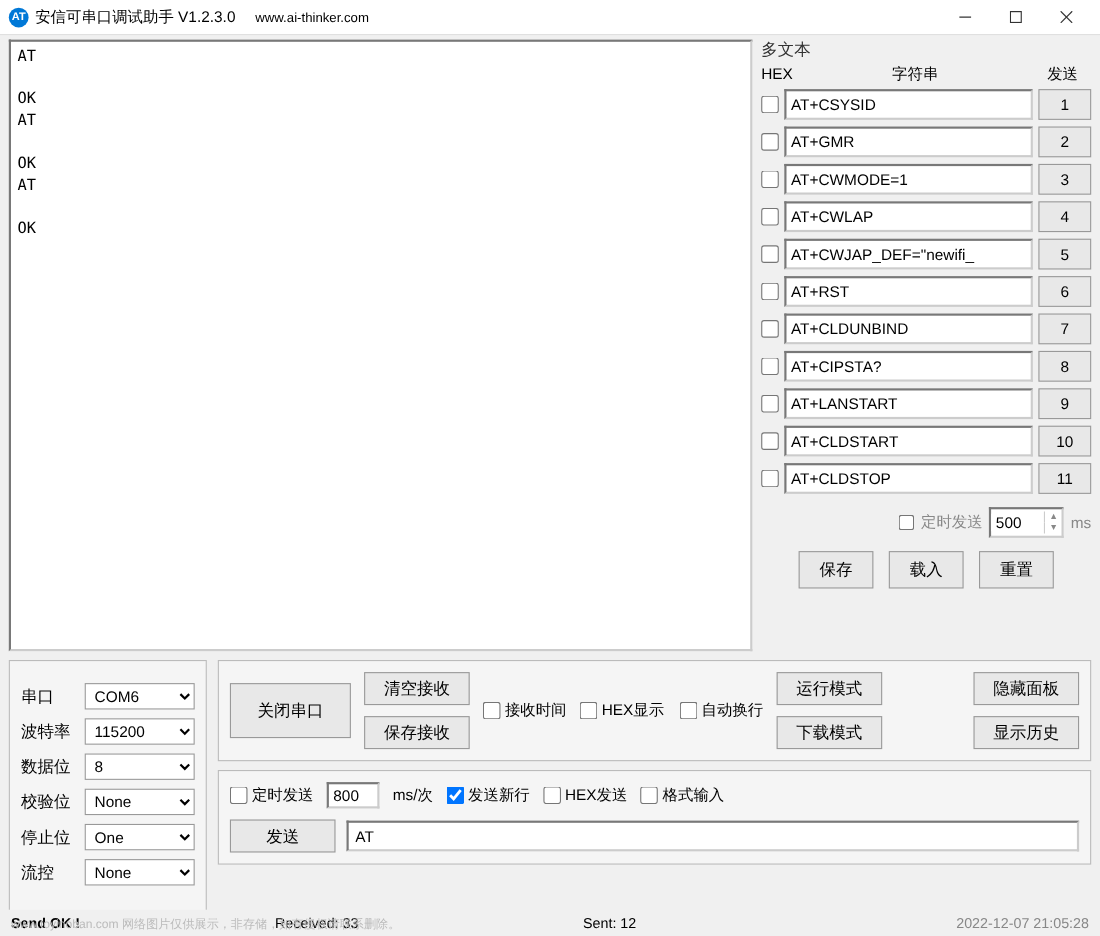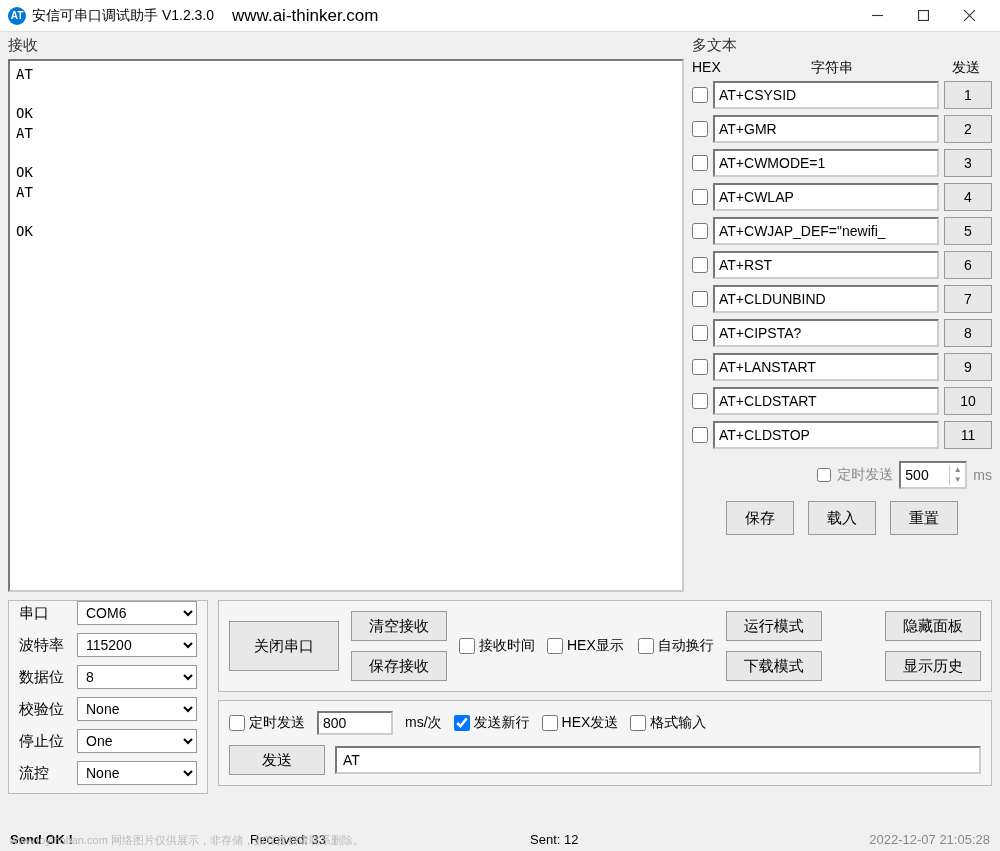--- a/index.html
+++ b/index.html
@@ -1,20 +1,20 @@
 <!DOCTYPE html>
 <html><head>
 <meta charset="utf-8">
 <style>
 * { box-sizing: border-box; margin: 0; padding: 0; }
 body { font-family: "Microsoft YaHei", Arial, sans-serif; font-size: 14px; background: #f0f0f0; width: 1000px; height: 851px; overflow: hidden; }
 .titlebar { height: 32px; background: #fff; display: flex; align-items: center; padding: 0 8px; border-bottom: 1px solid #ddd; }
 .titlebar .icon { width: 18px; height: 18px; background: #0078d7; border-radius: 50%; display: flex; align-items: center; justify-content: center; color: #fff; font-size: 10px; font-weight: bold; margin-right: 6px; }
 .titlebar .title { flex: 0 0 auto; font-size: 14px; }
-.titlebar .url { margin-left: 18px; font-size: 17px; }
+.titlebar .url { margin-left: 18px; font-size: 12px; }
 .titlebar .spacer { flex: 1; }
 .titlebar .winbtn { width: 46px; height: 32px; display: flex; align-items: center; justify-content: center; font-size: 14px; color: #333; }
 .winbtn svg { width: 11px; height: 11px; }
 .content { display: flex; padding: 4px 8px 0 8px; gap: 8px; height: 560px; }
 .left-col { flex: 1; display: flex; flex-direction: column; }
 .section-label { font-size: 15px; color: #333; margin-bottom: 4px; }
 .rx-box { flex: 1; background: #fff; border: 2px inset #ccc; padding: 4px 6px; font-family: "SimSun", monospace; font-size: 14px; line-height: 1.4; white-space: pre; overflow-y: auto; }
 .right-col { width: 300px; display: flex; flex-direction: column; }
 .multi-header { display: flex; font-size: 14px; margin-bottom: 4px; }
 .multi-header .h1 { width: 32px; }
@@ -26,36 +26,36 @@
 .cmd-row .send-btn { width: 48px; height: 28px; border: 1px solid #999; background: #e8e8e8; font-size: 14px; }
 .loop-row { display: flex; align-items: center; justify-content: flex-end; gap: 6px; margin: 6px 0; font-size: 14px; color: #888; }
 .loop-row input[type=checkbox] { width: 14px; height: 14px; }
 .spin { display: flex; align-items: center; border: 2px inset #ccc; background: #fff; height: 28px; }
 .spin input { width: 48px; border: none; padding: 0 4px; font-size: 14px; outline: none; }
 .spin .arrows { display: flex; flex-direction: column; width: 16px; }
 .spin .arrows div { height: 10px; font-size: 8px; text-align: center; line-height: 10px; border-left: 1px solid #ccc; }
 .btn-row { display: flex; justify-content: center; gap: 14px; margin-top: 6px; }
 .btn { height: 34px; padding: 0 18px; border: 1px solid #999; background: #e8e8e8; font-size: 15px; font-family: inherit; }
 .panels { display: flex; gap: 10px; padding: 8px; }
-.serial-panel { border: 1px solid #bbb; background: #f5f5f5; padding: 0 10px; width: 200px; }
+.serial-panel { border: 1px solid #bbb; background: #f5f5f5; padding: 20px 10px; width: 180px; }
 .serial-row { display: flex; align-items: center; margin-bottom: 8px; gap: 8px; }
 .serial-row .lbl { width: 50px; font-size: 15px; }
 .serial-row .combo { flex: 1; height: 24px; border: 1px solid #999; background: #fff; font-size: 14px; padding: 0 4px; font-family: inherit; }
 .mid-panel { flex: 1; }
 .mid-top { border: 1px solid #bbb; background: #f5f5f5; padding: 10px; display: flex; align-items: center; gap: 12px; margin-bottom: 8px; }
 .mid-top .col2 { display: flex; flex-direction: column; gap: 10px; }
 .mid-top .col3 { display: flex; flex-direction: row; gap: 14px; }
 .mid-top .col4 { display: flex; flex-direction: column; gap: 10px; margin-left: auto; }
 .chk-lbl { display: flex; align-items: center; gap: 4px; font-size: 14px; }
 .chk-lbl input { width: 16px; height: 16px; }
 .big-btn { height: 50px; width: 110px; border: 1px solid #999; background: #e8e8e8; font-size: 15px; font-family: inherit; }
 .med-btn { height: 30px; width: 96px; border: 1px solid #999; background: #e8e8e8; font-size: 15px; font-family: inherit; }
 .mid-bot { border: 1px solid #bbb; background: #f5f5f5; padding: 10px; }
 .send-opts { display: flex; align-items: center; gap: 12px; margin-bottom: 10px; }
-.ms-input { width: 76px; height: 24px; border: 2px inset #ccc; padding: 0 4px; font-size: 14px; }
+.ms-input { width: 48px; height: 24px; border: 2px inset #ccc; padding: 0 4px; font-size: 14px; }
 .send-row { display: flex; align-items: center; gap: 10px; }
 .tx-input { flex: 1; height: 28px; border: 2px inset #ccc; padding: 0 6px; font-size: 14px; background: #fff; font-family: Arial; }
 .statusbar { position: absolute; bottom: 0; left: 0; right: 0; height: 24px; display: flex; align-items: center; padding: 0 10px; font-size: 13px; background: #f0f0f0; }
 .statusbar .s1 { font-weight: bold; width: 240px; }
 .statusbar .s2 { width: 280px; }
 .statusbar .s3 { flex: 1; }
 .statusbar .s4 { color: #888; }
 .watermark { position: absolute; bottom: 3px; left: 10px; font-size: 11px; color: #bbb; }
 </style>
 </head>
@@ -79,21 +79,20 @@
   <div class="winbtn">
       <svg viewBox="0 0 10 10">
         <line x1="0" y1="0" x2="10" y2="10" stroke="#333" stroke-width="1"></line>
         <line x1="10" y1="0" x2="0" y2="10" stroke="#333" stroke-width="1"></line>
       </svg>
     </div>
 </div>
 
 <div class="content">
   <div class="left-col">
-    <div class="section-label">接收</div>
     <div class="rx-box">AT
 
 OK
 AT
 
 OK
 AT
 
 OK</div>
   </div>

